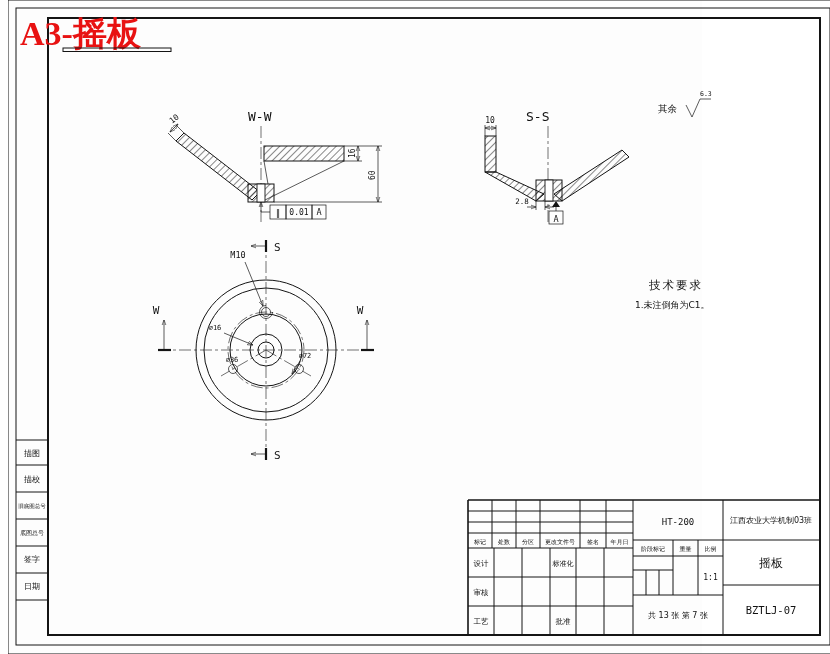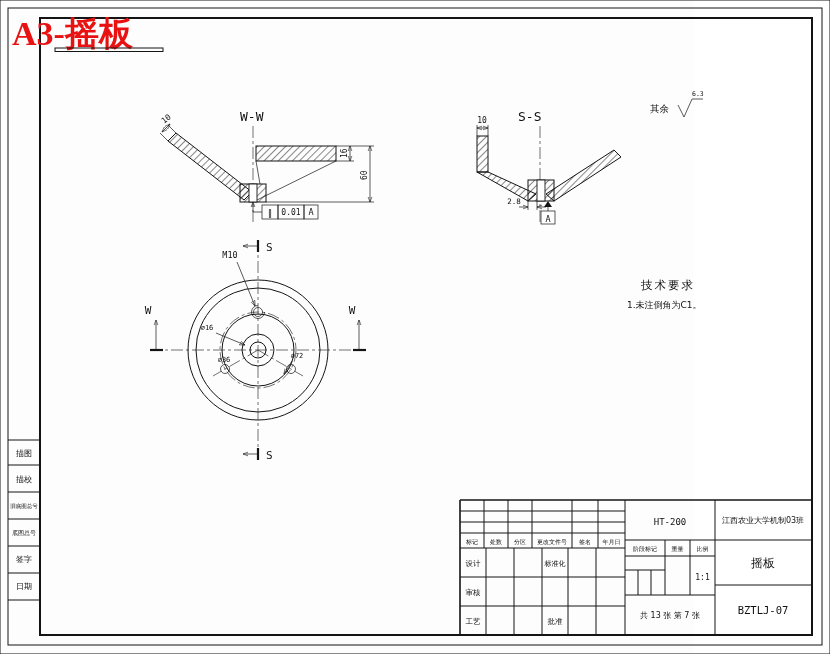--- a/index.html
+++ b/index.html
@@ -1,16 +1,16 @@
 <!DOCTYPE html>
 <html><head>
 <meta charset="utf-8">
 <style>
   html,body{margin:0;padding:0;background:#ffffff;}
-  .page{position:relative;width:694px;height:654px;background:#fdfdfd;font-family:"DejaVu Sans",sans-serif;}
+  .page{position:relative;width:694px;height:654px;background:#fdfdfd;font-family:"DejaVu Sans",sans-serif;margin-left:8px;}
   svg{position:absolute;left:0;top:0;}
   svg line,svg path,svg rect,svg circle,svg polygon,svg polyline{stroke:#141414;fill:none;stroke-width:1;}
   .thick{stroke-width:2.2;}
   .frame-outer{stroke-width:1;}
   .frame-inner{stroke-width:2;}
   .thin{stroke-width:0.7;}
   .cl{stroke-width:0.7;stroke:#333;stroke-dasharray:12 3 3 3;}
   .hatched{fill:url(#hatch);stroke:#141414;stroke-width:1;}
   .solidfill{fill:#141414;stroke:none;}
   .whitefill{fill:#ffffff;stroke:#141414;stroke-width:0.9;}

